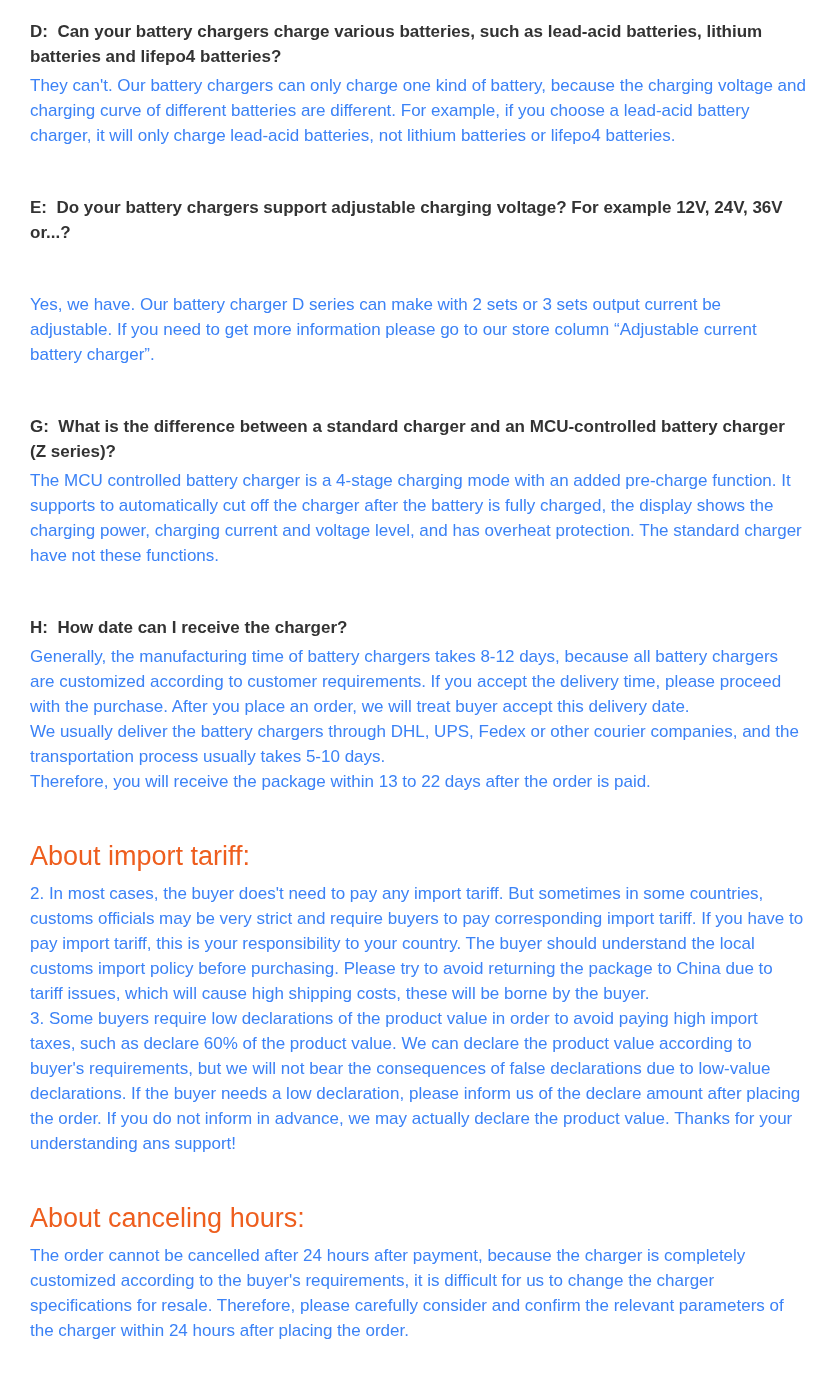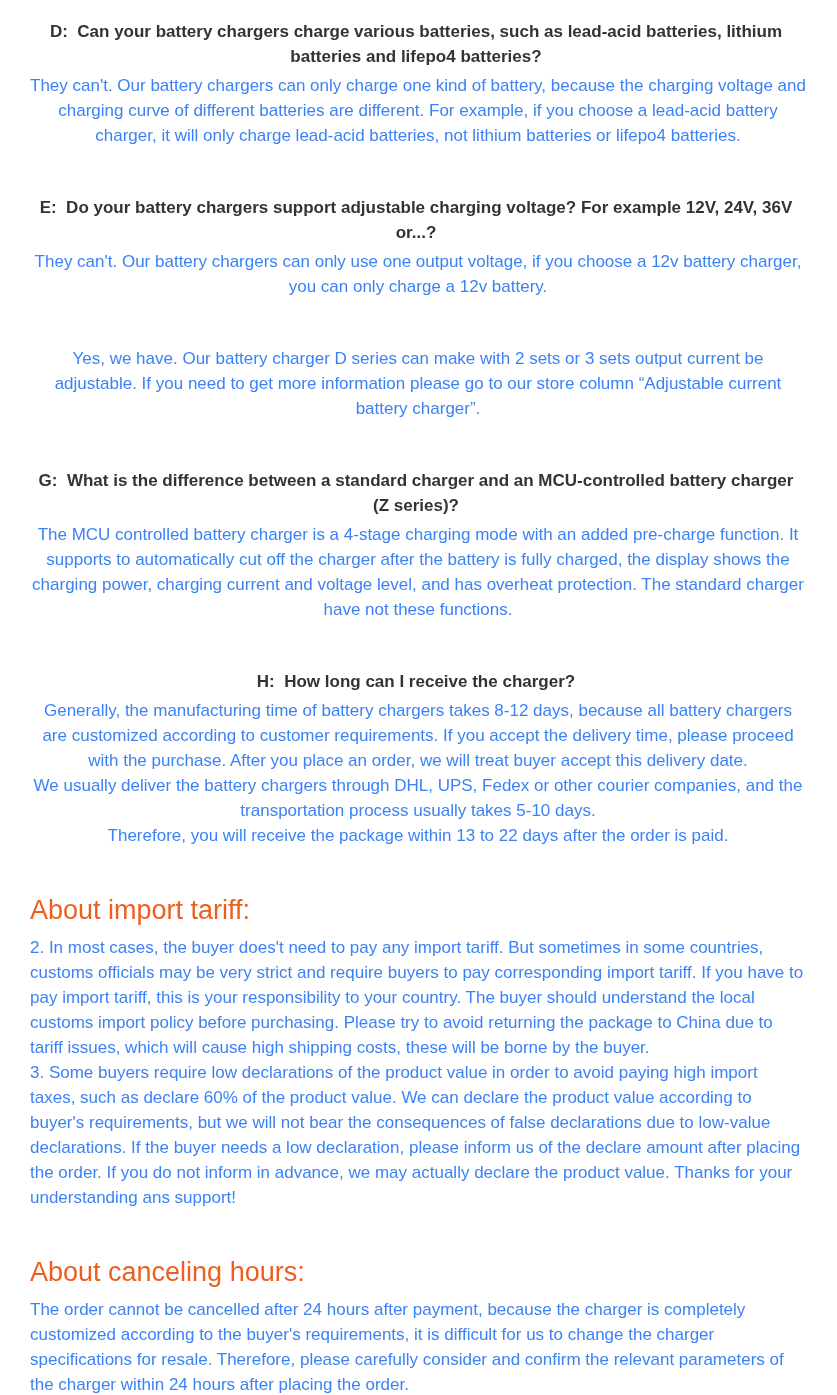--- a/index.html
+++ b/index.html
@@ -8,21 +8,21 @@
     height: 1395px;
     background: #ffffff;
     overflow: hidden;
     font-family: "Liberation Sans", sans-serif;
   }
   .content {
     box-sizing: border-box;
     width: 837px;
     padding: 19px 30px 0 30px;
   }
-  .qa { margin: 0 0 47px 0; text-align: center; }
+  .qa { margin: 0 0 47px 0; }
   .q {
     margin: 0 0 4px 0;
     font-size: 17px;
     line-height: 25px;
     font-weight: bold;
     color: #333333;
     white-space: pre-wrap;
     max-width: 772px;
   }
   .a, .para {
@@ -47,34 +47,33 @@
 
 <div class="content">
 
   <section class="qa">
     <h3 class="q">D:  Can your battery chargers charge various batteries, such as lead-acid batteries, lithium batteries and lifepo4 batteries?</h3>
     <p class="a">They can't. Our battery chargers can only charge one kind of battery, because the charging voltage and charging curve of different batteries are different. For example, if you choose a lead-acid battery charger, it will only charge lead-acid batteries, not lithium batteries or lifepo4 batteries.</p>
   </section>
 
   <section class="qa">
     <h3 class="q">E:  Do your battery chargers support adjustable charging voltage? For example 12V, 24V, 36V or...?</h3>
-    <p class="a">They can't. Our battery chargers can only use one output voltage, if you choose a 12v battery charger, you can only charge a 12v battery.</p>
   </section>
 
   <section class="qa">
     <p class="a">Yes, we have. Our battery charger D series can make with 2 sets or 3 sets output current be adjustable. If you need to get more information please go to our store column “Adjustable current battery charger”.</p>
   </section>
 
   <section class="qa">
     <h3 class="q">G:  What is the difference between a standard charger and an MCU-controlled battery charger (Z series)?</h3>
     <p class="a">The MCU controlled battery charger is a 4-stage charging mode with an added pre-charge function. It supports to automatically cut off the charger after the battery is fully charged, the display shows the charging power, charging current and voltage level, and has overheat protection. The standard charger have not these functions.</p>
   </section>
 
   <section class="qa">
-    <h3 class="q">H:  How long can I receive the charger?</h3>
+    <h3 class="q">H:  How date can I receive the charger?</h3>
     <p class="a">Generally, the manufacturing time of battery chargers takes 8-12 days, because all battery chargers are customized according to customer requirements. If you accept the delivery time, please proceed with the purchase. After you place an order, we will treat buyer accept this delivery date.</p>
     <p class="a">We usually deliver the battery chargers through DHL, UPS, Fedex or other courier companies, and the transportation process usually takes 5-10 days.</p>
     <p class="a">Therefore, you will receive the package within 13 to 22 days after the order is paid.</p>
   </section>
 
   <section class="about">
     <h2 class="about-title">About import tariff:</h2>
     <p class="para">2. In most cases, the buyer does't need to pay any import tariff. But sometimes in some countries, customs officials may be very strict and require buyers to pay corresponding import tariff. If you have to pay import tariff, this is your responsibility to your country. The buyer should understand the local customs import policy before purchasing. Please try to avoid returning the package to China due to tariff issues, which will cause high shipping costs, these will be borne by the buyer.</p>
     <p class="para">3. Some buyers require low declarations of the product value in order to avoid paying high import taxes, such as declare 60% of the product value. We can declare the product value according to buyer's requirements, but we will not bear the consequences of false declarations due to low-value declarations. If the buyer needs a low declaration, please inform us of the declare amount after placing the order. If you do not inform in advance, we may actually declare the product value. Thanks for your understanding ans support!</p>
   </section>

